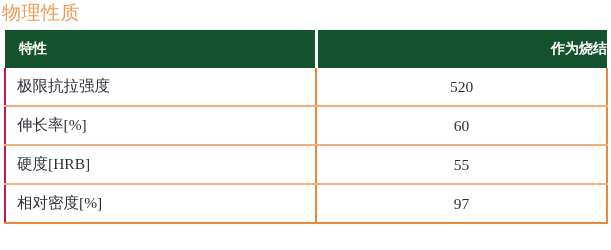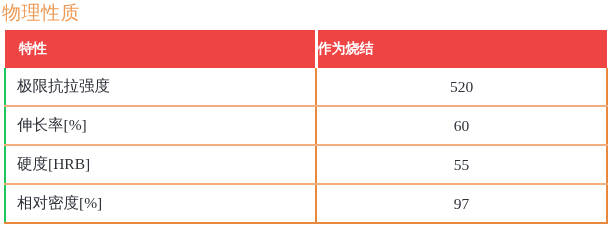--- a/index.html
+++ b/index.html
@@ -42,48 +42,48 @@
     width: 602px;
     border-collapse: collapse;
     table-layout: fixed;
     font-size: 15px;
   }
 
   .prop-table col.col-prop { width: 311px; }
   .prop-table col.col-val  { width: 291px; }
 
   .prop-table thead th {
-    background: #ef4444;
+    background: #14532d;
     color: #ffffff;
     font-family: "Liberation Sans", "DejaVu Sans", sans-serif;
     font-weight: bold;
     font-size: 14px;
     height: 38px;
     padding: 0 0 0 14px;
     margin: 0;
     border: none;
     vertical-align: middle;
   }
 
   .prop-table thead th.th-prop {
     text-align: left;
     border-right: 3px solid #ffffff;
   }
 
   .prop-table thead th.th-val {
-    text-align: left;
+    text-align: right;
     padding-left: 0;
   }
 
   .prop-table tbody td {
     height: 35px;
     background: #ffffff;
     color: #2c3038;
     border-bottom: 2px solid #F2AE7C;
-    border-left: 2px solid #22c55e;
+    border-left: 2px solid #be185d;
     border-right: 2px solid #E8883C;
     vertical-align: middle;
     font-size: 15.5px;
   }
 
   .prop-table tbody tr:last-child td {
     border-bottom: 2px solid #E8883C;
   }
 
   .prop-table tbody td.cell-prop {

